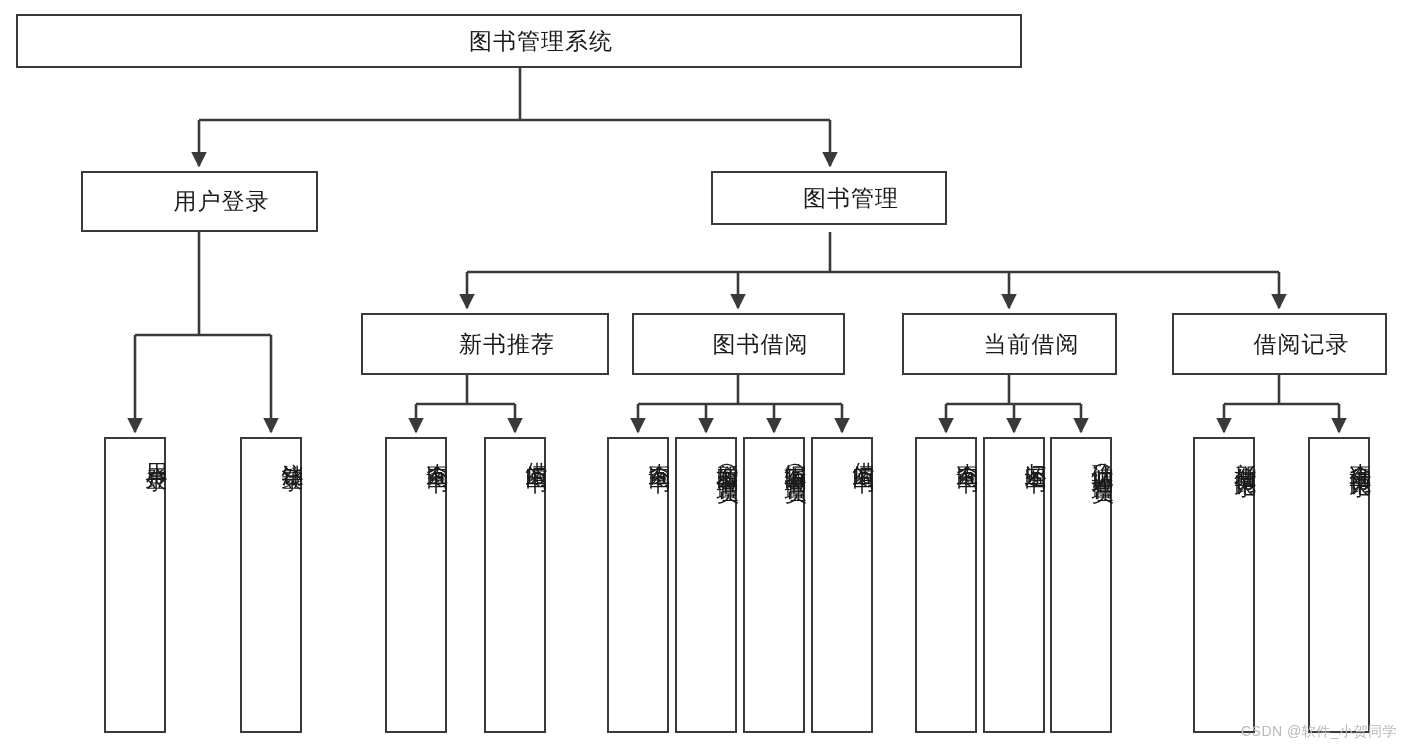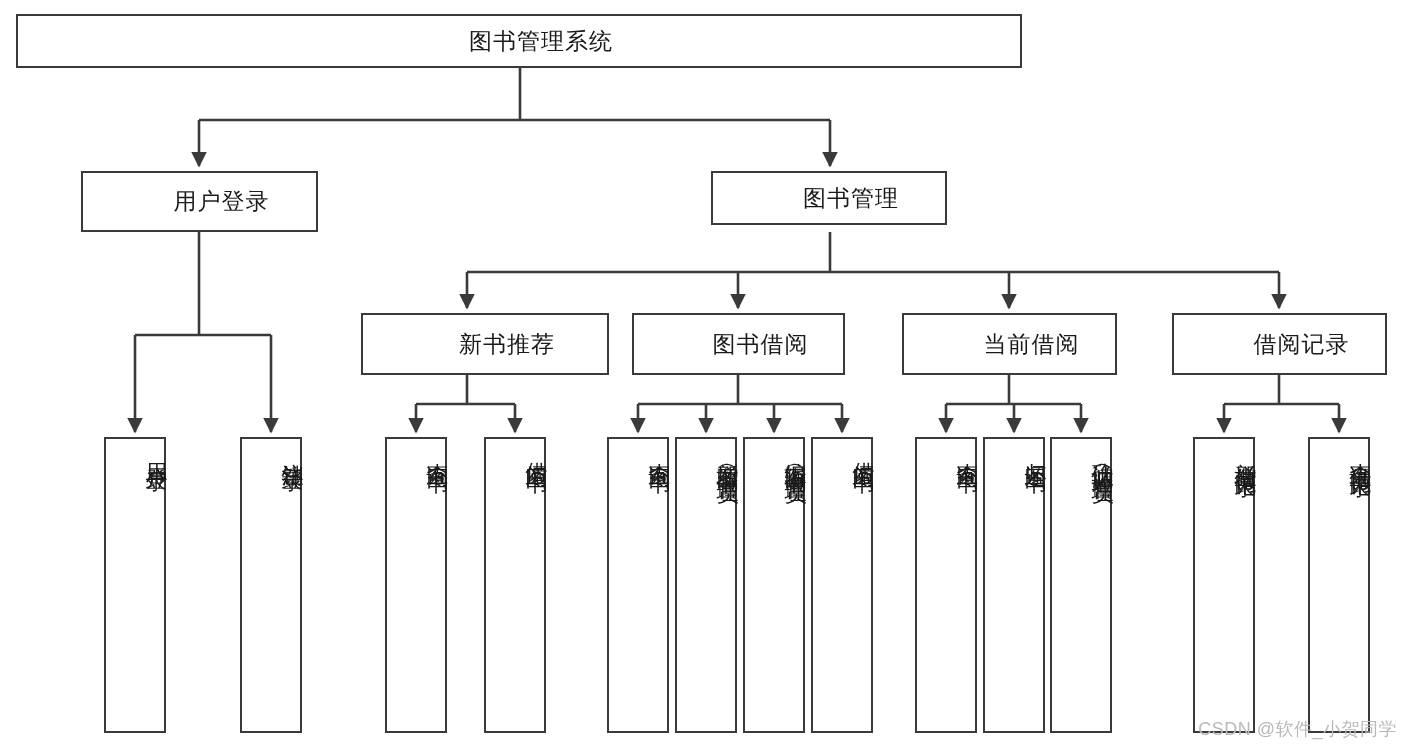--- a/index.html
+++ b/index.html
@@ -49,21 +49,21 @@
     text-orientation: upright;
     font-size: 22px;
     line-height: 1.05;
     letter-spacing: 3px;
     white-space: nowrap;
   }
   .watermark {
     position: absolute;
     right: 8px;
     bottom: 6px;
-    font-size: 18px;
+    font-size: 14px;
     color: #b9b9b9;
     letter-spacing: 0.5px;
     white-space: nowrap;
   }
 </style>
 </head>
 <body>
 
 <div id="canvas">
 

